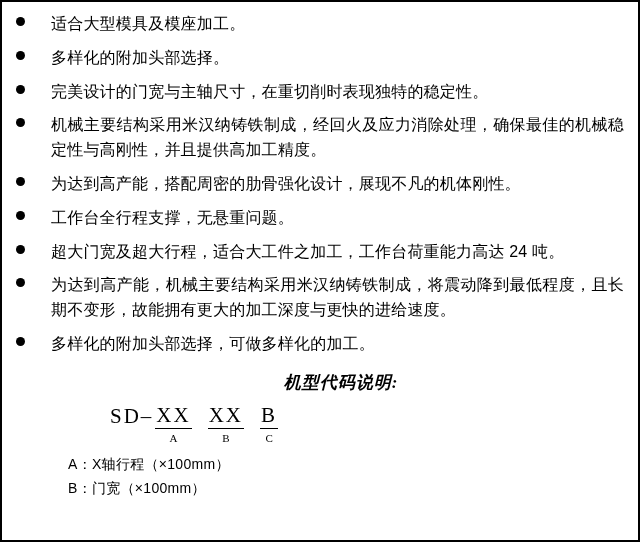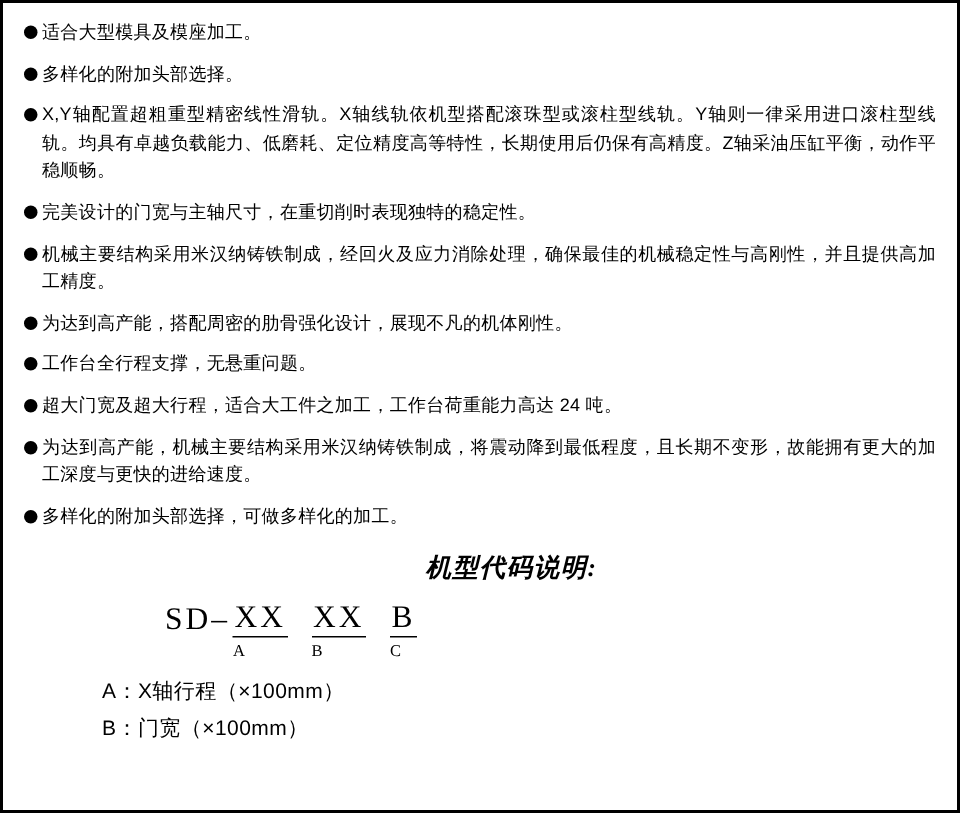--- a/index.html
+++ b/index.html
@@ -39,24 +39,25 @@
     flex: 0 0 auto;
     width: 9px;
     height: 9px;
     border-radius: 50%;
     background: #000000;
     margin-top: 5px;
     margin-right: 3px;
   }
   .bullet-text {
     flex: 1 1 auto;
-    font-size: 12px;
+    font-size: 16px;
     line-height: 1.55;
     letter-spacing: 0.2px;
     text-align: justify;
+    margin-left: 23px;
   }
   .code-section {
     margin-top: 14px;
     padding-left: 42px;
   }
   .code-title {
     font-family: "Liberation Serif", serif;
     font-style: italic;
     font-weight: bold;
     font-size: 17px;
@@ -73,21 +74,21 @@
     padding-left: 8px;
   }
   .code-prefix {
     margin-right: 2px;
     white-space: pre;
     margin-left: 44px;
   }
   .code-group {
     display: flex;
     flex-direction: column;
-    align-items: flex-start;
+    align-items: center;
     margin-right: 16px;
   }
   .code-group .val {
     border-bottom: 1.5px solid #000000;
     padding: 0 1px 1px 1px;
     line-height: 1.1;
   }
   .code-group .lbl {
     font-size: 11px;
     letter-spacing: 0;
@@ -111,24 +112,20 @@
   <div class="content">
 
     <ul class="bullet-list">
       <li class="bullet-item">
         <span class="bullet-dot"></span>
         <span class="bullet-text">适合大型模具及模座加工。</span>
       </li>
       <li class="bullet-item">
         <span class="bullet-dot"></span>
         <span class="bullet-text">多样化的附加头部选择。</span>
-      </li>
-      <li class="bullet-item">
-        <span class="bullet-dot"></span>
-        <span class="bullet-text">X,Y轴配置超粗重型精密线性滑轨。X轴线轨依机型搭配滚珠型或滚柱型线轨。Y轴则一律采用进口滚柱型线轨。均具有卓越负载能力、低磨耗、定位精度高等特性，长期使用后仍保有高精度。Z轴采油压缸平衡，动作平稳顺畅。</span>
       </li>
       <li class="bullet-item">
         <span class="bullet-dot"></span>
         <span class="bullet-text">完美设计的门宽与主轴尺寸，在重切削时表现独特的稳定性。</span>
       </li>
       <li class="bullet-item">
         <span class="bullet-dot"></span>
         <span class="bullet-text">机械主要结构采用米汉纳铸铁制成，经回火及应力消除处理，确保最佳的机械稳定性与高刚性，并且提供高加工精度。</span>
       </li>
       <li class="bullet-item">

